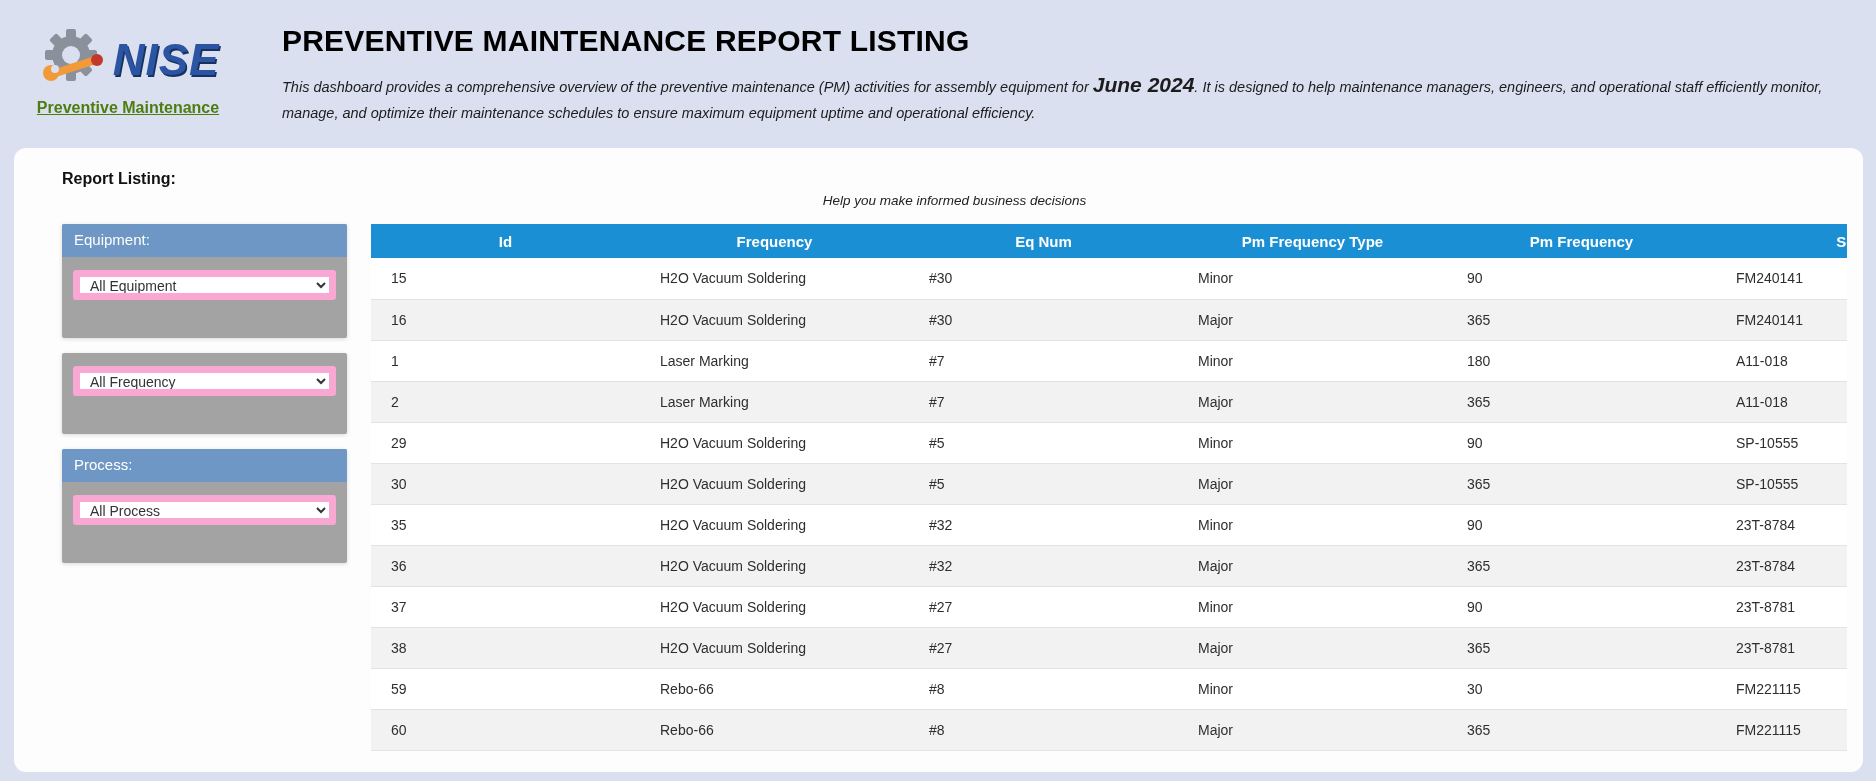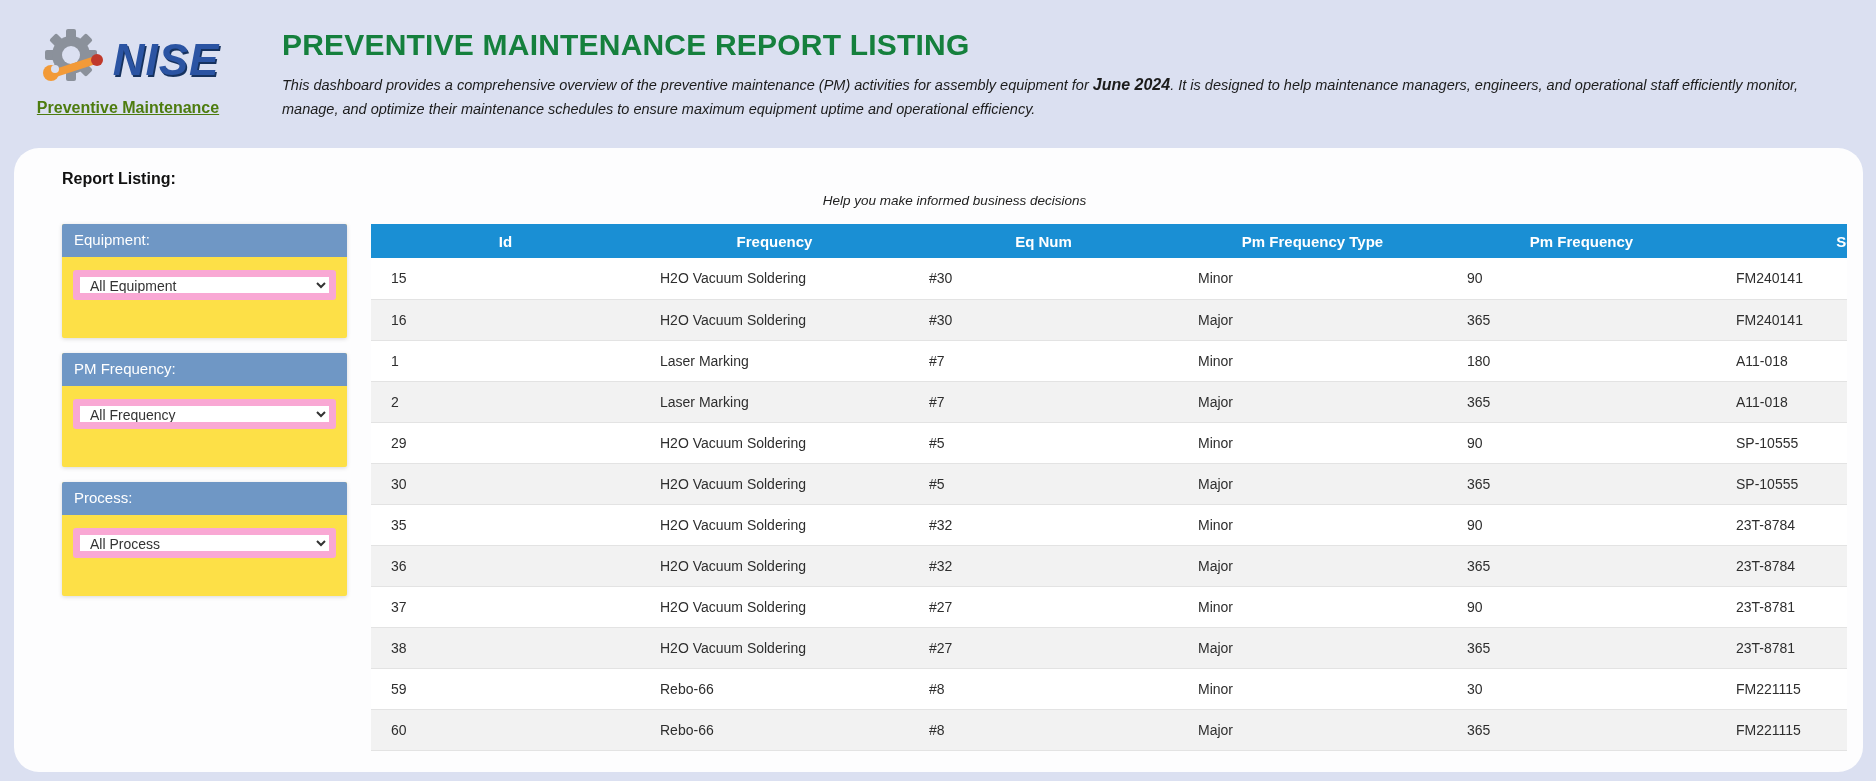--- a/index.html
+++ b/index.html
@@ -12,41 +12,41 @@
   }
 
   
   .app-header { display: flex; align-items: center; padding: 14px 30px 16px 30px; height: 148px; gap: 56px; }
   .logo { width: 196px; text-align: center; flex: 0 0 auto; }
   .logo-top { display: flex; align-items: center; justify-content: center; gap: 2px; }
   .logo-text { font-size: 44px; font-weight: bold; font-style: italic; color: #2b54a3; letter-spacing: 1px; text-shadow: 1.5px 1.5px 0 #16325f; }
   .logo-sub { font-size: 16px; font-weight: bold; color: #4d7c0f; margin-top: 8px; text-decoration: underline; }
 
   .header-text { flex: 1; min-width: 0; }
-  .header-text h1 { margin: 3px 0 10px; font-size: 30px; color: #15803d; letter-spacing: 0.2px; font-weight: bold; }
+  .header-text h1 { margin: 3px 0 10px; font-size: 30px; color: #000000; letter-spacing: 0.2px; font-weight: bold; }
   .desc { margin: 0; font-style: italic; font-size: 14.5px; color: #1c1c1c; line-height: 1.6; max-width: 1600px; }
-  .desc b { font-size: 16px; }
+  .desc b { font-size: 21px; }
 
   
   .card {
     margin: 0 13px 5px 14px;
     height: 624px;
     background: #fdfdfe;
-    border-radius: 25px;
+    border-radius: 12px;
     padding: 22px 16px 0 48px;
     overflow: hidden;
   }
   .report-title { margin: 0; font-size: 16px; color: #111; font-weight: bold; }
   .report-sub { font-style: italic; font-size: 13.5px; color: #222; margin-top: 5px; text-align: center; }
 
   .content { display: flex; margin-top: 16px; }
 
   
   .filter-panel { width: 285px; flex: 0 0 285px; margin-right: 24px; }
-  .filter-block { margin-bottom: 15px; background: #fde047; box-shadow: 0 1px 4px rgba(0,0,0,0.15); border-radius: 2px; }
+  .filter-block { margin-bottom: 15px; background: #a3a3a3; box-shadow: 0 1px 4px rgba(0,0,0,0.15); border-radius: 2px; }
   .filter-header { background: #6f97c5; color: #ffffff; font-size: 15px; height: 33px; padding: 7px 12px; border-radius: 2px 2px 0 0; }
   .filter-body { padding: 13px 11px 38px 11px; }
   .filter-body select {
     width: 100%; height: 30px;
     font-size: 14px; font-family: inherit; color: #333;
     border: 7px solid #f9a8d4; border-radius: 3px;
     padding: 0 6px; background: #fff;
   }
 
   
@@ -105,21 +105,20 @@
 
     <div class="content">
       <aside class="filter-panel">
           <div class="filter-block">
             <div class="filter-header">Equipment:</div>
             <div class="filter-body"><select><option>All Equipment</option></select></div>
           </div>
           <div class="filter-block">
           </div>
           <div class="filter-block">
-            <div class="filter-header">PM Frequency:</div>
             <div class="filter-body"><select><option>All Frequency</option></select></div>
           </div>
           <div class="filter-block">
             <div class="filter-header">Process:</div>
             <div class="filter-body"><select><option>All Process</option></select></div>
           </div>
         </aside>
       <div class="table-wrap">
         <table>
           <thead>

